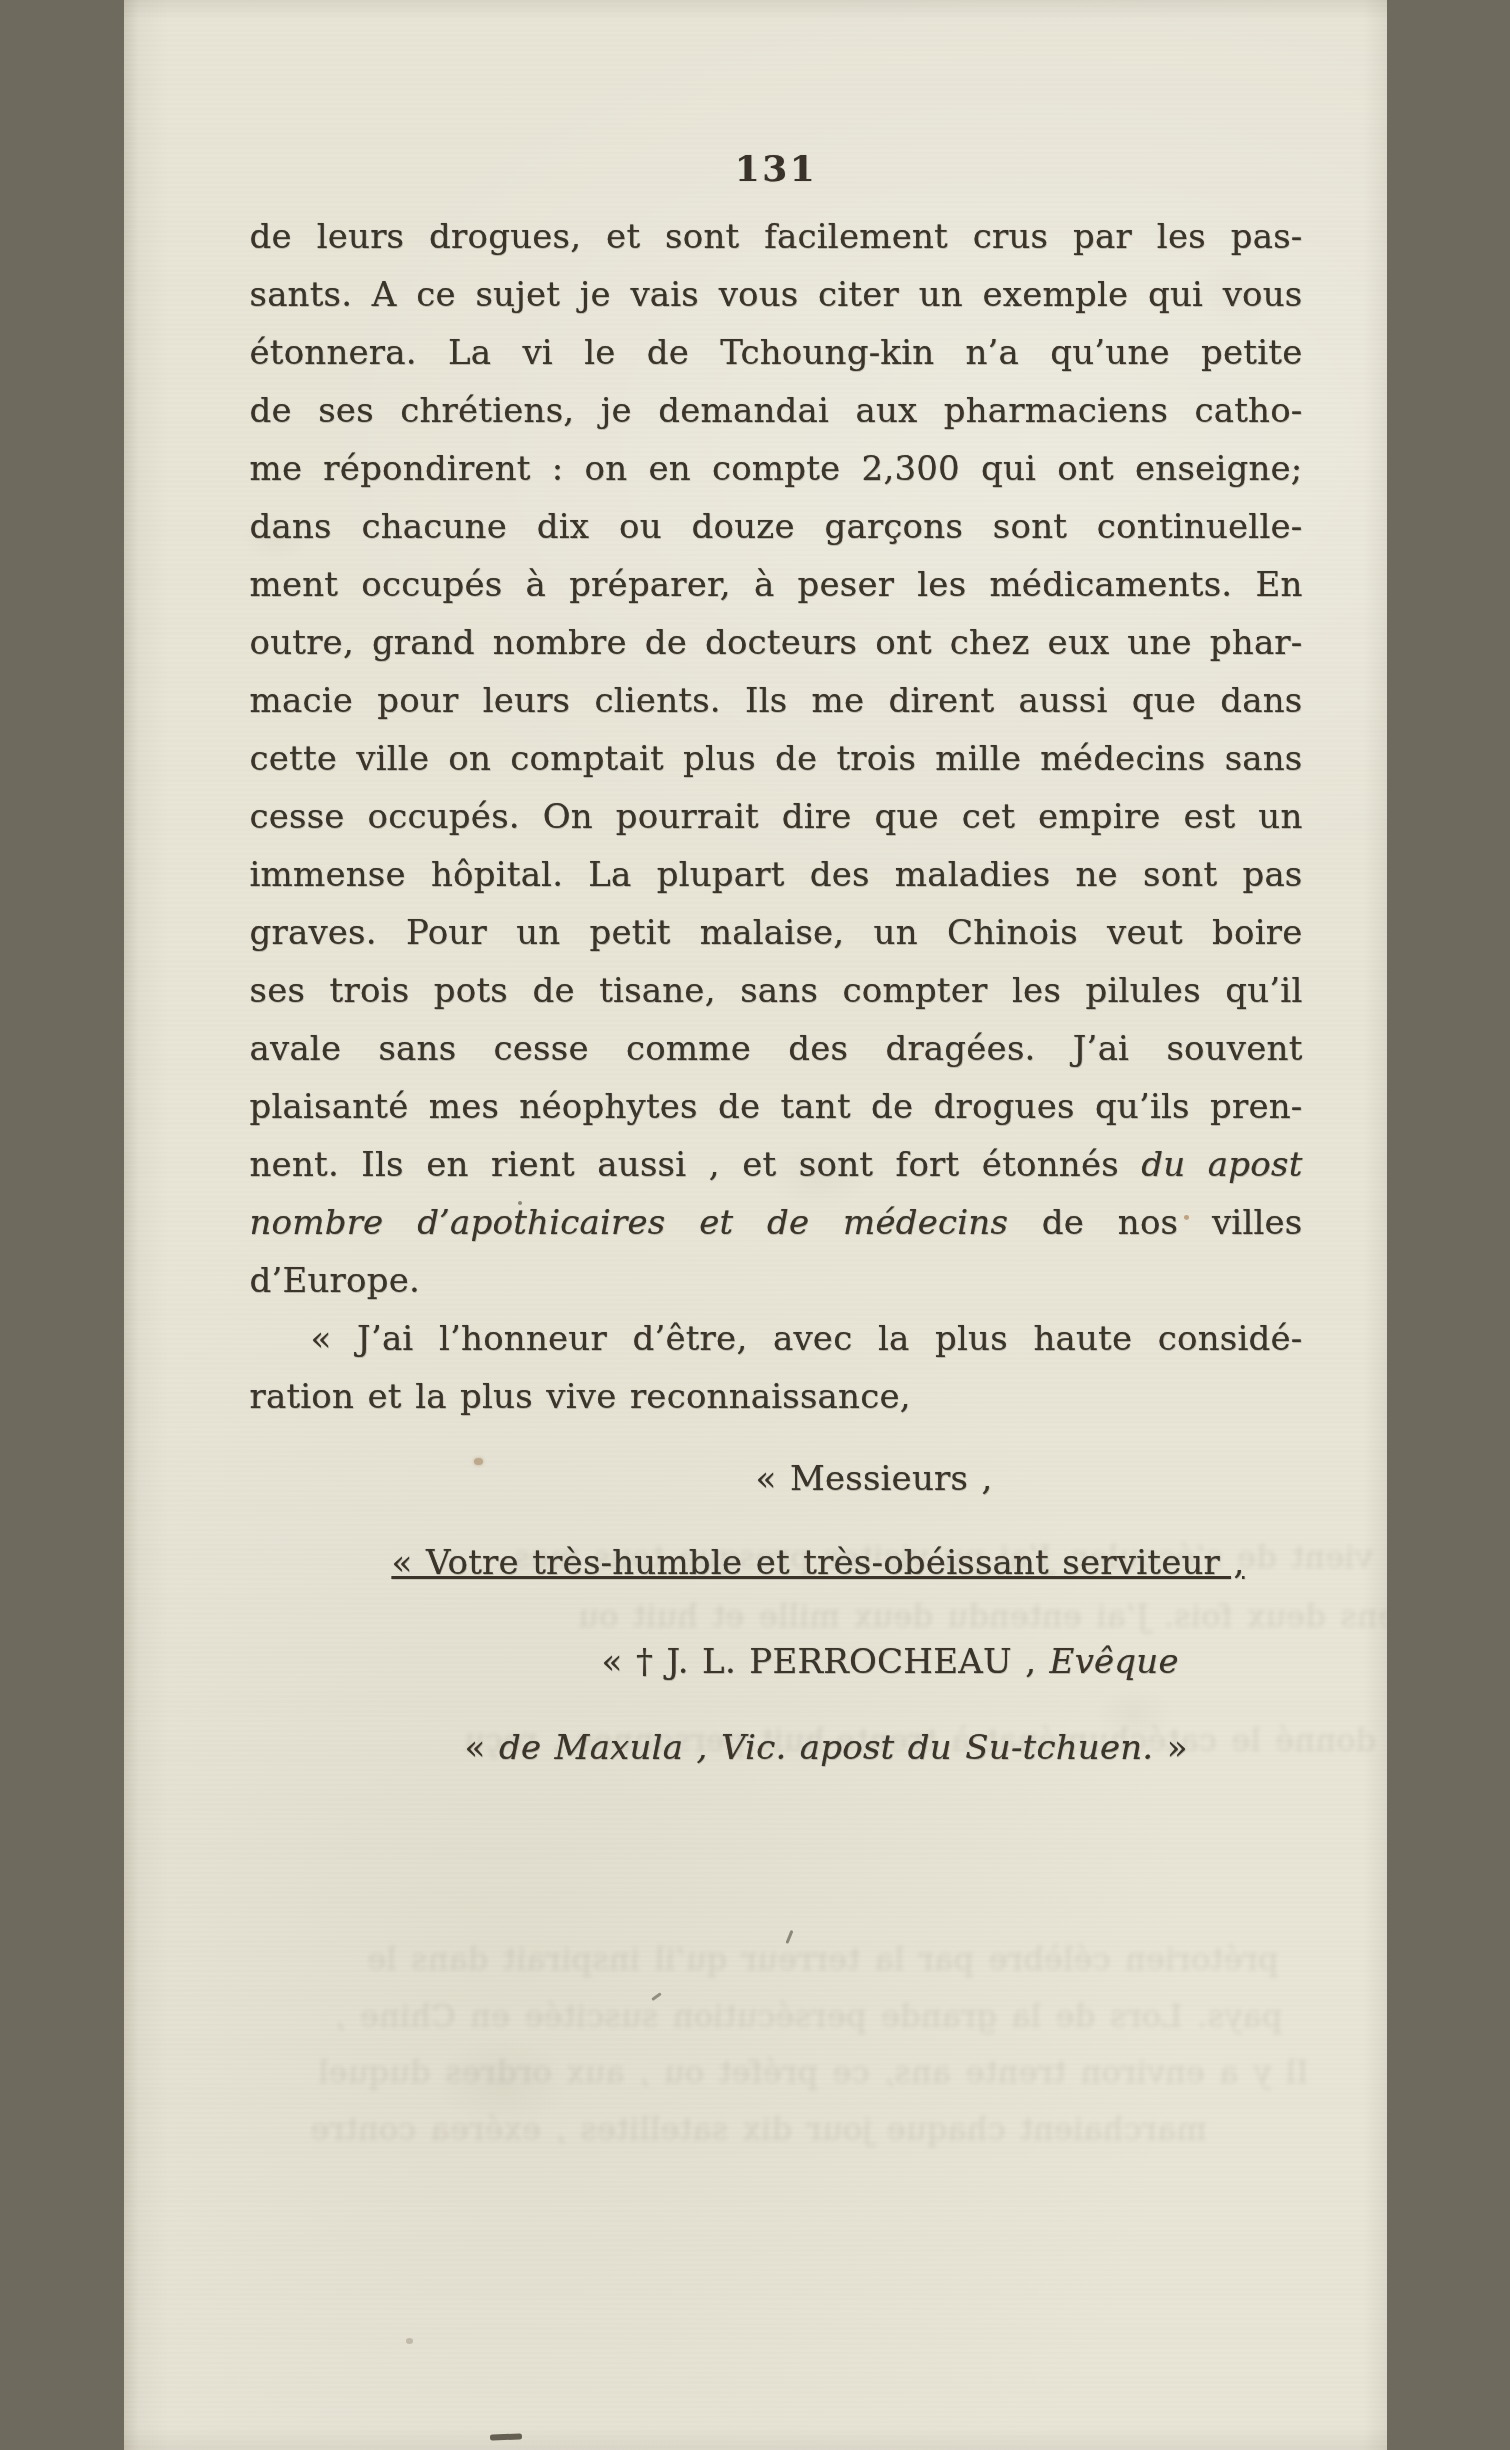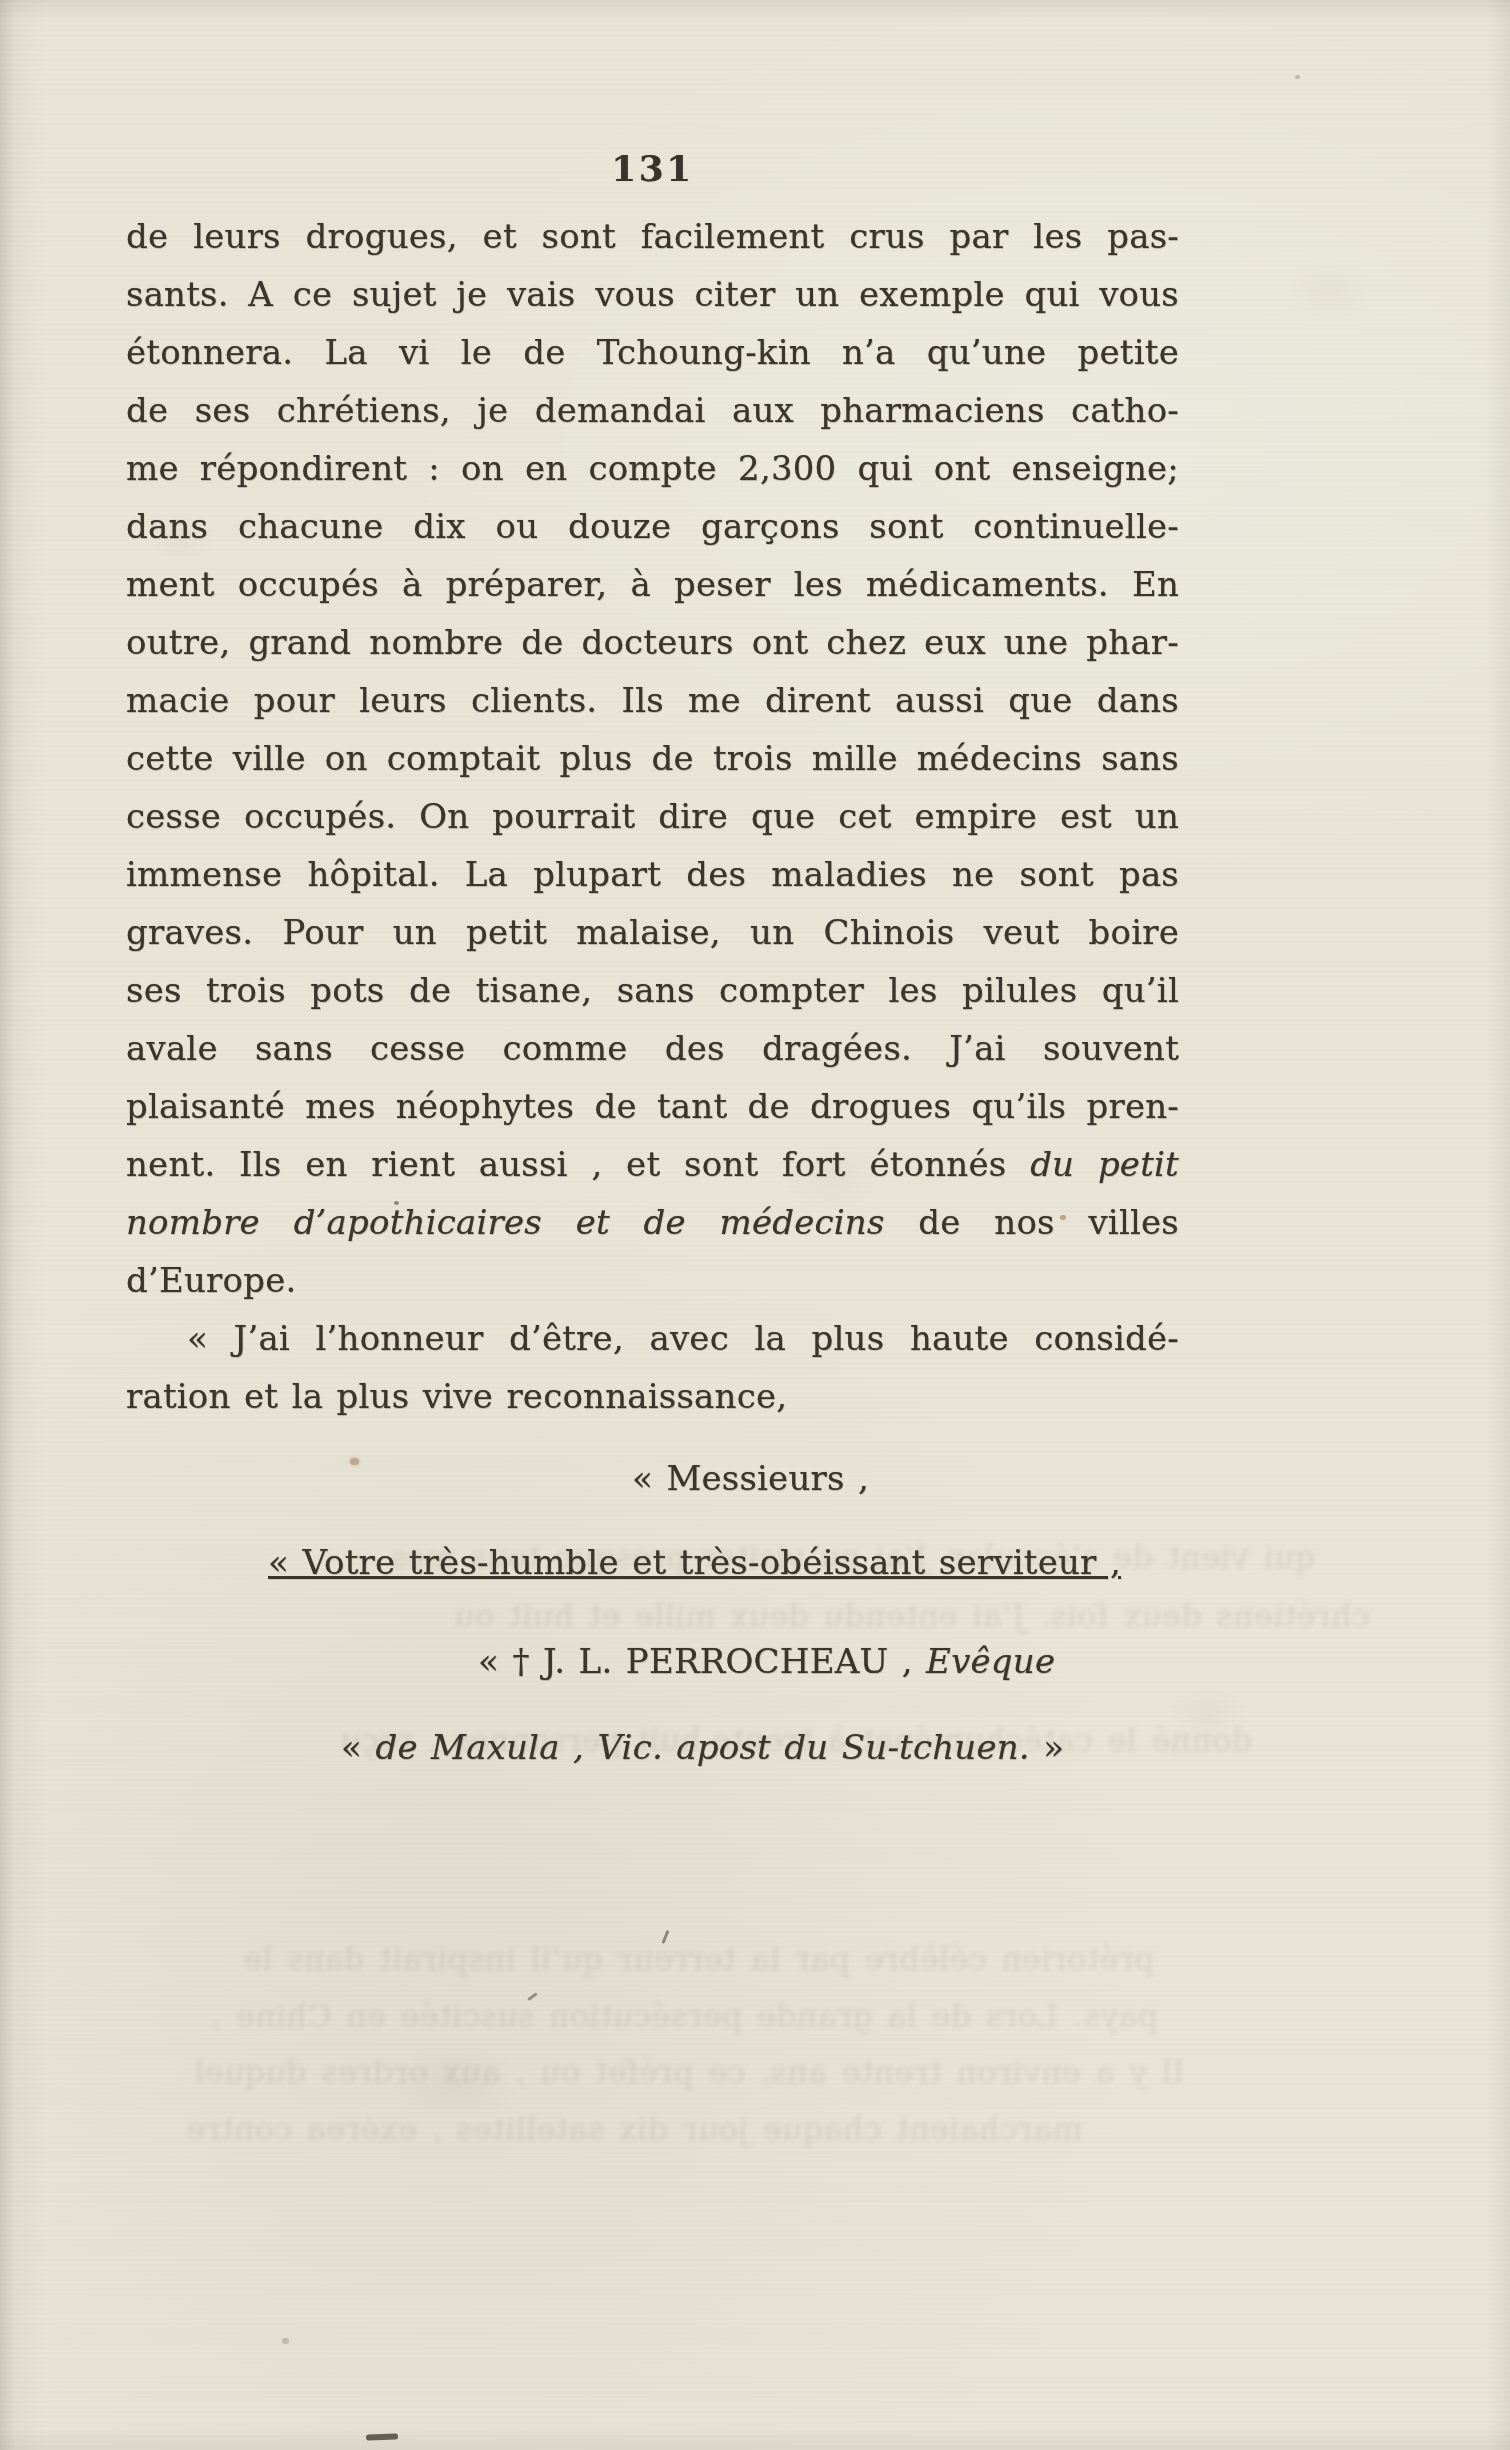--- a/index.html
+++ b/index.html
@@ -1,18 +1,18 @@
 <!DOCTYPE html>
 <html style="font-size:13px"><head>
 <meta charset="utf-8">
 <style>
   html,body{margin:0;padding:0;background:#6f6a5e;}
   .page{
     position:relative;
-    width:1510px;height:2450px;
+    width:1263px;height:2450px;
     margin:0 auto;
     background:
       radial-gradient(1134px 729px at 72% 18%, rgba(255,255,255,0.20), transparent 65%),
       radial-gradient(972px 1134px at 30% 80%, rgba(205,198,178,0.25), transparent 70%),
       linear-gradient(90deg, rgba(110,100,80,0.22) 0px, rgba(110,100,80,0.06) 14.6px, rgba(110,100,80,0.0) 45px),
       linear-gradient(270deg, rgba(110,100,80,0.10) 0px, rgba(110,100,80,0.0) 24px),
       linear-gradient(180deg, rgba(110,100,80,0.12) 0px, rgba(110,100,80,0.0) 21px),
       linear-gradient(0deg, rgba(110,100,80,0.10) 0px, rgba(110,100,80,0.0) 23px),
       #e8e5d7;
     overflow:hidden;
@@ -93,21 +93,21 @@
       <div class="line j"><span>ment occupés à préparer, à peser les médicaments. En</span></div>
       <div class="line j"><span>outre, grand nombre de docteurs ont chez eux une phar-</span></div>
       <div class="line j"><span>macie pour leurs clients. Ils me dirent aussi que dans</span></div>
       <div class="line j"><span>cette ville on comptait plus de trois mille médecins sans</span></div>
       <div class="line j"><span>cesse occupés. On pourrait dire que cet empire est un</span></div>
       <div class="line j"><span>immense hôpital. La plupart des maladies ne sont pas</span></div>
       <div class="line j"><span>graves. Pour un petit malaise, un Chinois veut boire</span></div>
       <div class="line j"><span>ses trois pots de tisane, sans compter les pilules qu’il</span></div>
       <div class="line j"><span>avale sans cesse comme des dragées. J’ai souvent</span></div>
       <div class="line j"><span>plaisanté mes néophytes de tant de drogues qu’ils pren-</span></div>
-      <div class="line j"><span>nent. Ils en rient aussi , et sont fort étonnés </span><span class="it">du petit</span></div>
+      <div class="line j"><span>nent. Ils en rient aussi , et sont fort étonnés </span><span class="it">du apost</span></div>
       <div class="line j"><span class="it">nombre d’apothicaires et de médecins</span><span> de nos villes</span></div>
       <div class="line plain"><span>d’Europe.</span></div>
       <div class="line j indent"><span>« J’ai l’honneur d’être, avec la plus haute considé-</span></div>
       <div class="line plain"><span>ration et la plus vive reconnaissance,</span></div>
       <div class="line plain" style="margin-top: 24px; margin-left: 506px;"><span>« Messieurs ,</span></div>
       <div class="line plain" style="margin-top: 26px; margin-left: 142px; text-decoration: underline;"><span>« Votre très-humble et très-obéissant serviteur ,</span></div>
       <div class="line plain" style="margin-top: 41px; margin-left: 352px;"><span>« † J. L. PERROCHEAU , </span><span class="it">Evêque</span></div>
       <div class="line plain" style="margin-top: 27.5px; margin-left: 215px;"><span>« </span><span class="it">de Maxula , Vic. apost du Su-tchuen.</span><span> »</span></div>
     </div>
 

